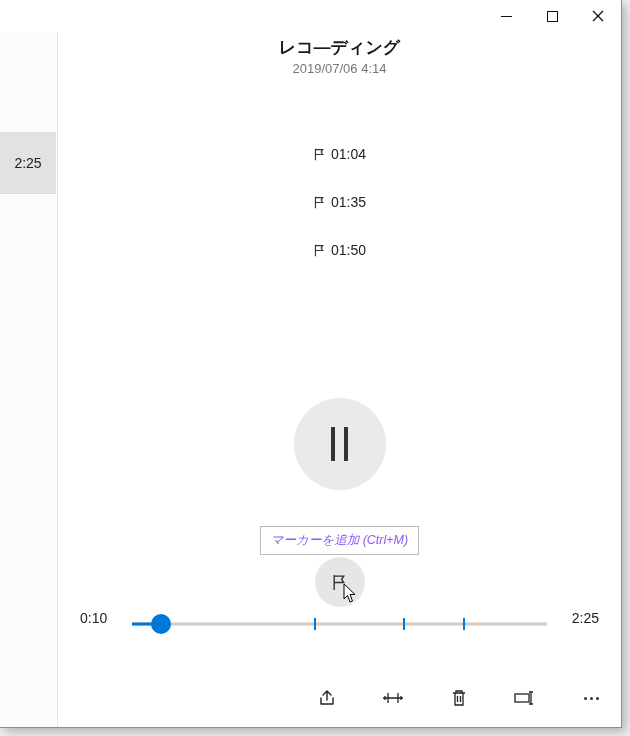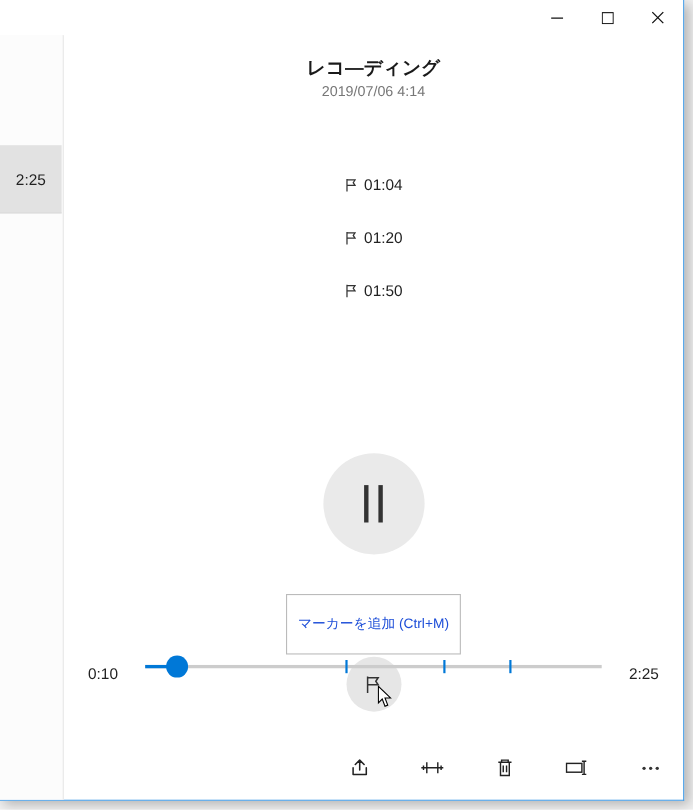--- a/index.html
+++ b/index.html
@@ -46,21 +46,21 @@
     display: flex; align-items: center; justify-content: center;
     font-size: 14px; color: #222;
     border-bottom: 1px solid #dcdcdc;
   }
   .main {
     position: absolute;
     left: 58px; right: 0; top: 32px; bottom: 0;
     display: flex; flex-direction: column; align-items: center;
   }
   .title {
-    margin-top: 18px;
+    margin-top: 4px;
     font-size: 17px; font-weight: 600; color: #1a1a1a;
     text-align: center;
   }
   .subtitle {
     font-size: 13px; color: #777; margin-top: 2px;
     text-align: right;
   }
   .markers {
     margin-top: 70px;
     display: flex; gap: 32px;
@@ -74,42 +74,42 @@
     border-radius: 50%;
     background: #eaeaea;
     display: flex; align-items: center; justify-content: center;
   }
   .pause-bars { display: flex; gap: 9px; }
   .pause-bars div { width: 4px; height: 34px; background: #333; }
   .tooltip {
     margin-top: 36px;
     border: 1px solid #bbb;
     background: #fff;
-    padding: 18px 10px;
-    font-size: 12.5px; color: #1d4ed8;
+    padding: 5px 10px;
+    font-size: 12.5px; color: #8b5cf6; font-style: italic;
   }
   .flag-btn {
     margin-top: 2px;
     width: 50px; height: 50px;
     border-radius: 50%;
     background: #e6e6e6;
     display: flex; align-items: center; justify-content: center;
     position: relative;
   }
   .cursor {
     position: absolute;
     left: 28px; top: 26px;
     width: 16px; height: 22px;
   }
   .timeline-wrap {
     position: absolute;
     left: 58px; right: 0;
-    top: 592px;
+    top: 610px;
     padding: 0 22px;
-    display: flex; align-items: flex-end;
+    display: flex; align-items: flex-start;
   }
   .time-label { font-size: 14px; color: #222; width: 42px; }
   .time-right { text-align: right; }
   .track {
     flex: 1; position: relative; height: 28px;
     margin: 0 10px;
   }
   .rail {
     position: absolute;
     left: 0; right: 0; top: 50%;
@@ -193,21 +193,21 @@
       <div class="marker">
         <svg viewBox="0 0 16 16">
             <path d="M3 1 L3 15 M3 2 L12 2 L10 5 L12 8 L3 8" fill="none" stroke="#333" stroke-width="1.4"></path>
           </svg>
         <span>01:04</span>
       </div>
       <div class="marker">
         <svg viewBox="0 0 16 16">
             <path d="M3 1 L3 15 M3 2 L12 2 L10 5 L12 8 L3 8" fill="none" stroke="#333" stroke-width="1.4"></path>
           </svg>
-        <span>01:20</span>
+        <span>01:35</span>
       </div>
       <div class="marker">
         <svg viewBox="0 0 16 16">
             <path d="M3 1 L3 15 M3 2 L12 2 L10 5 L12 8 L3 8" fill="none" stroke="#333" stroke-width="1.4"></path>
           </svg>
         <span>01:50</span>
       </div>
     </div>
 
     <div class="play-btn">

